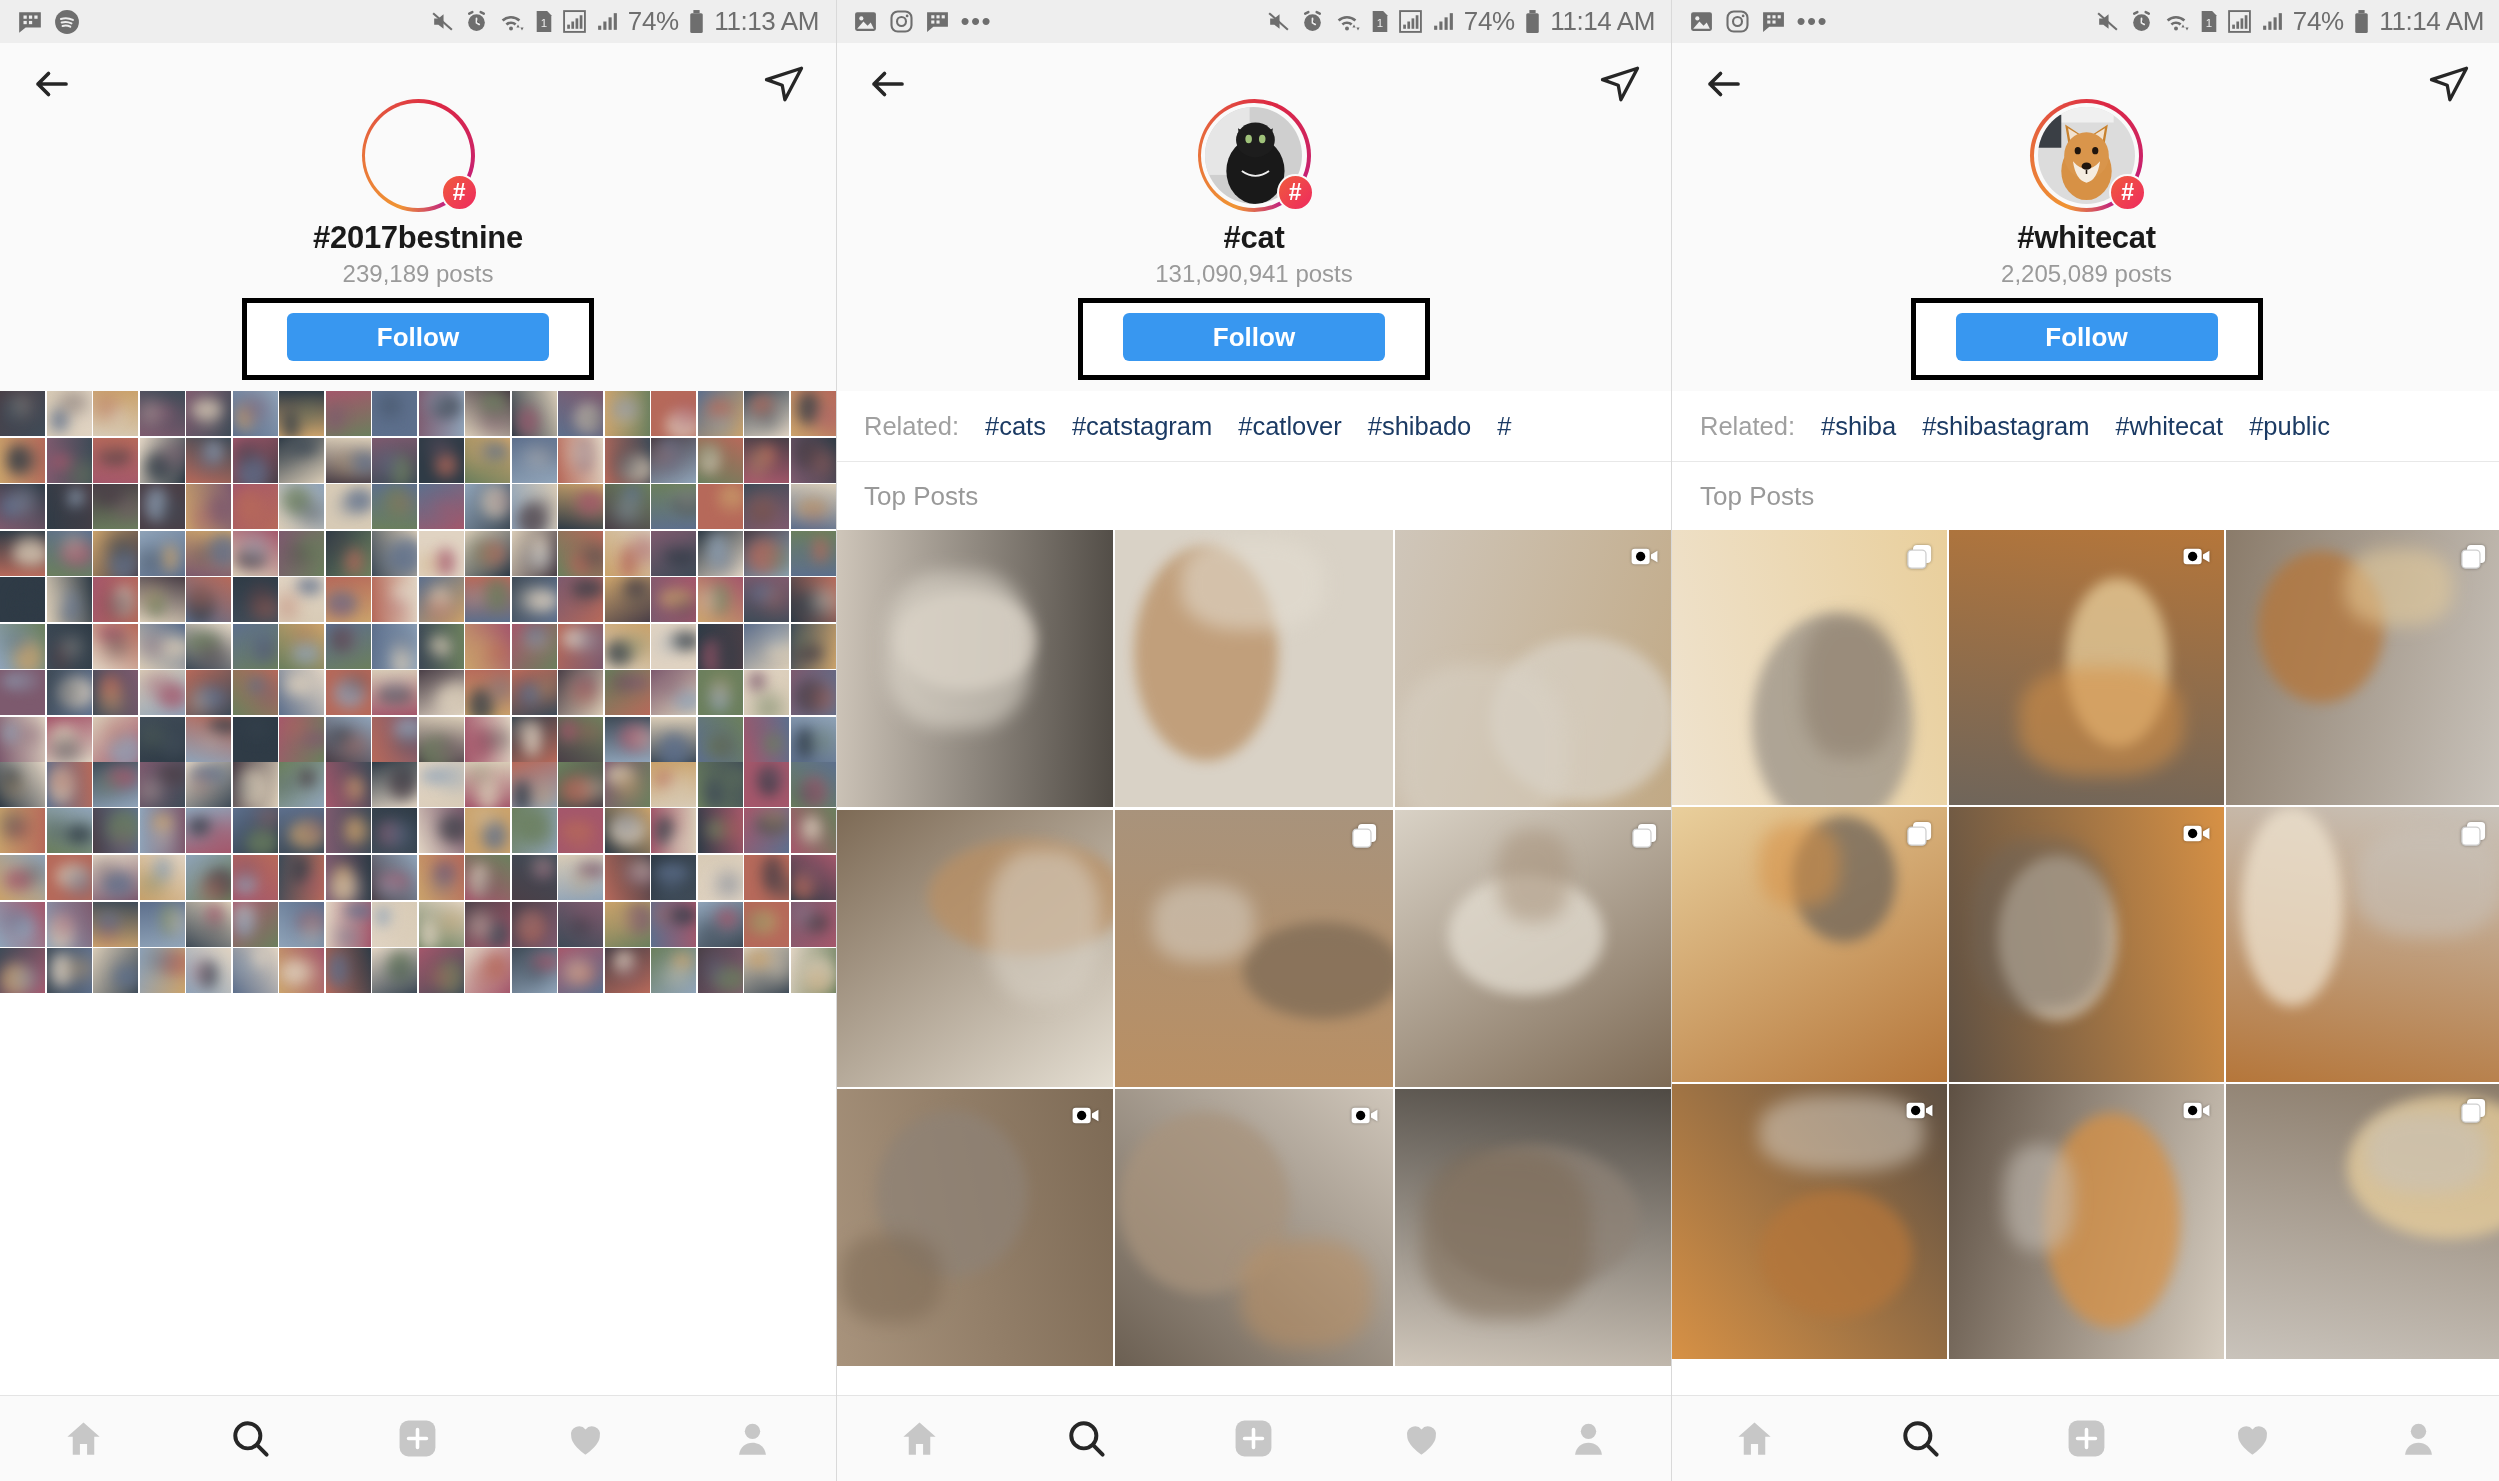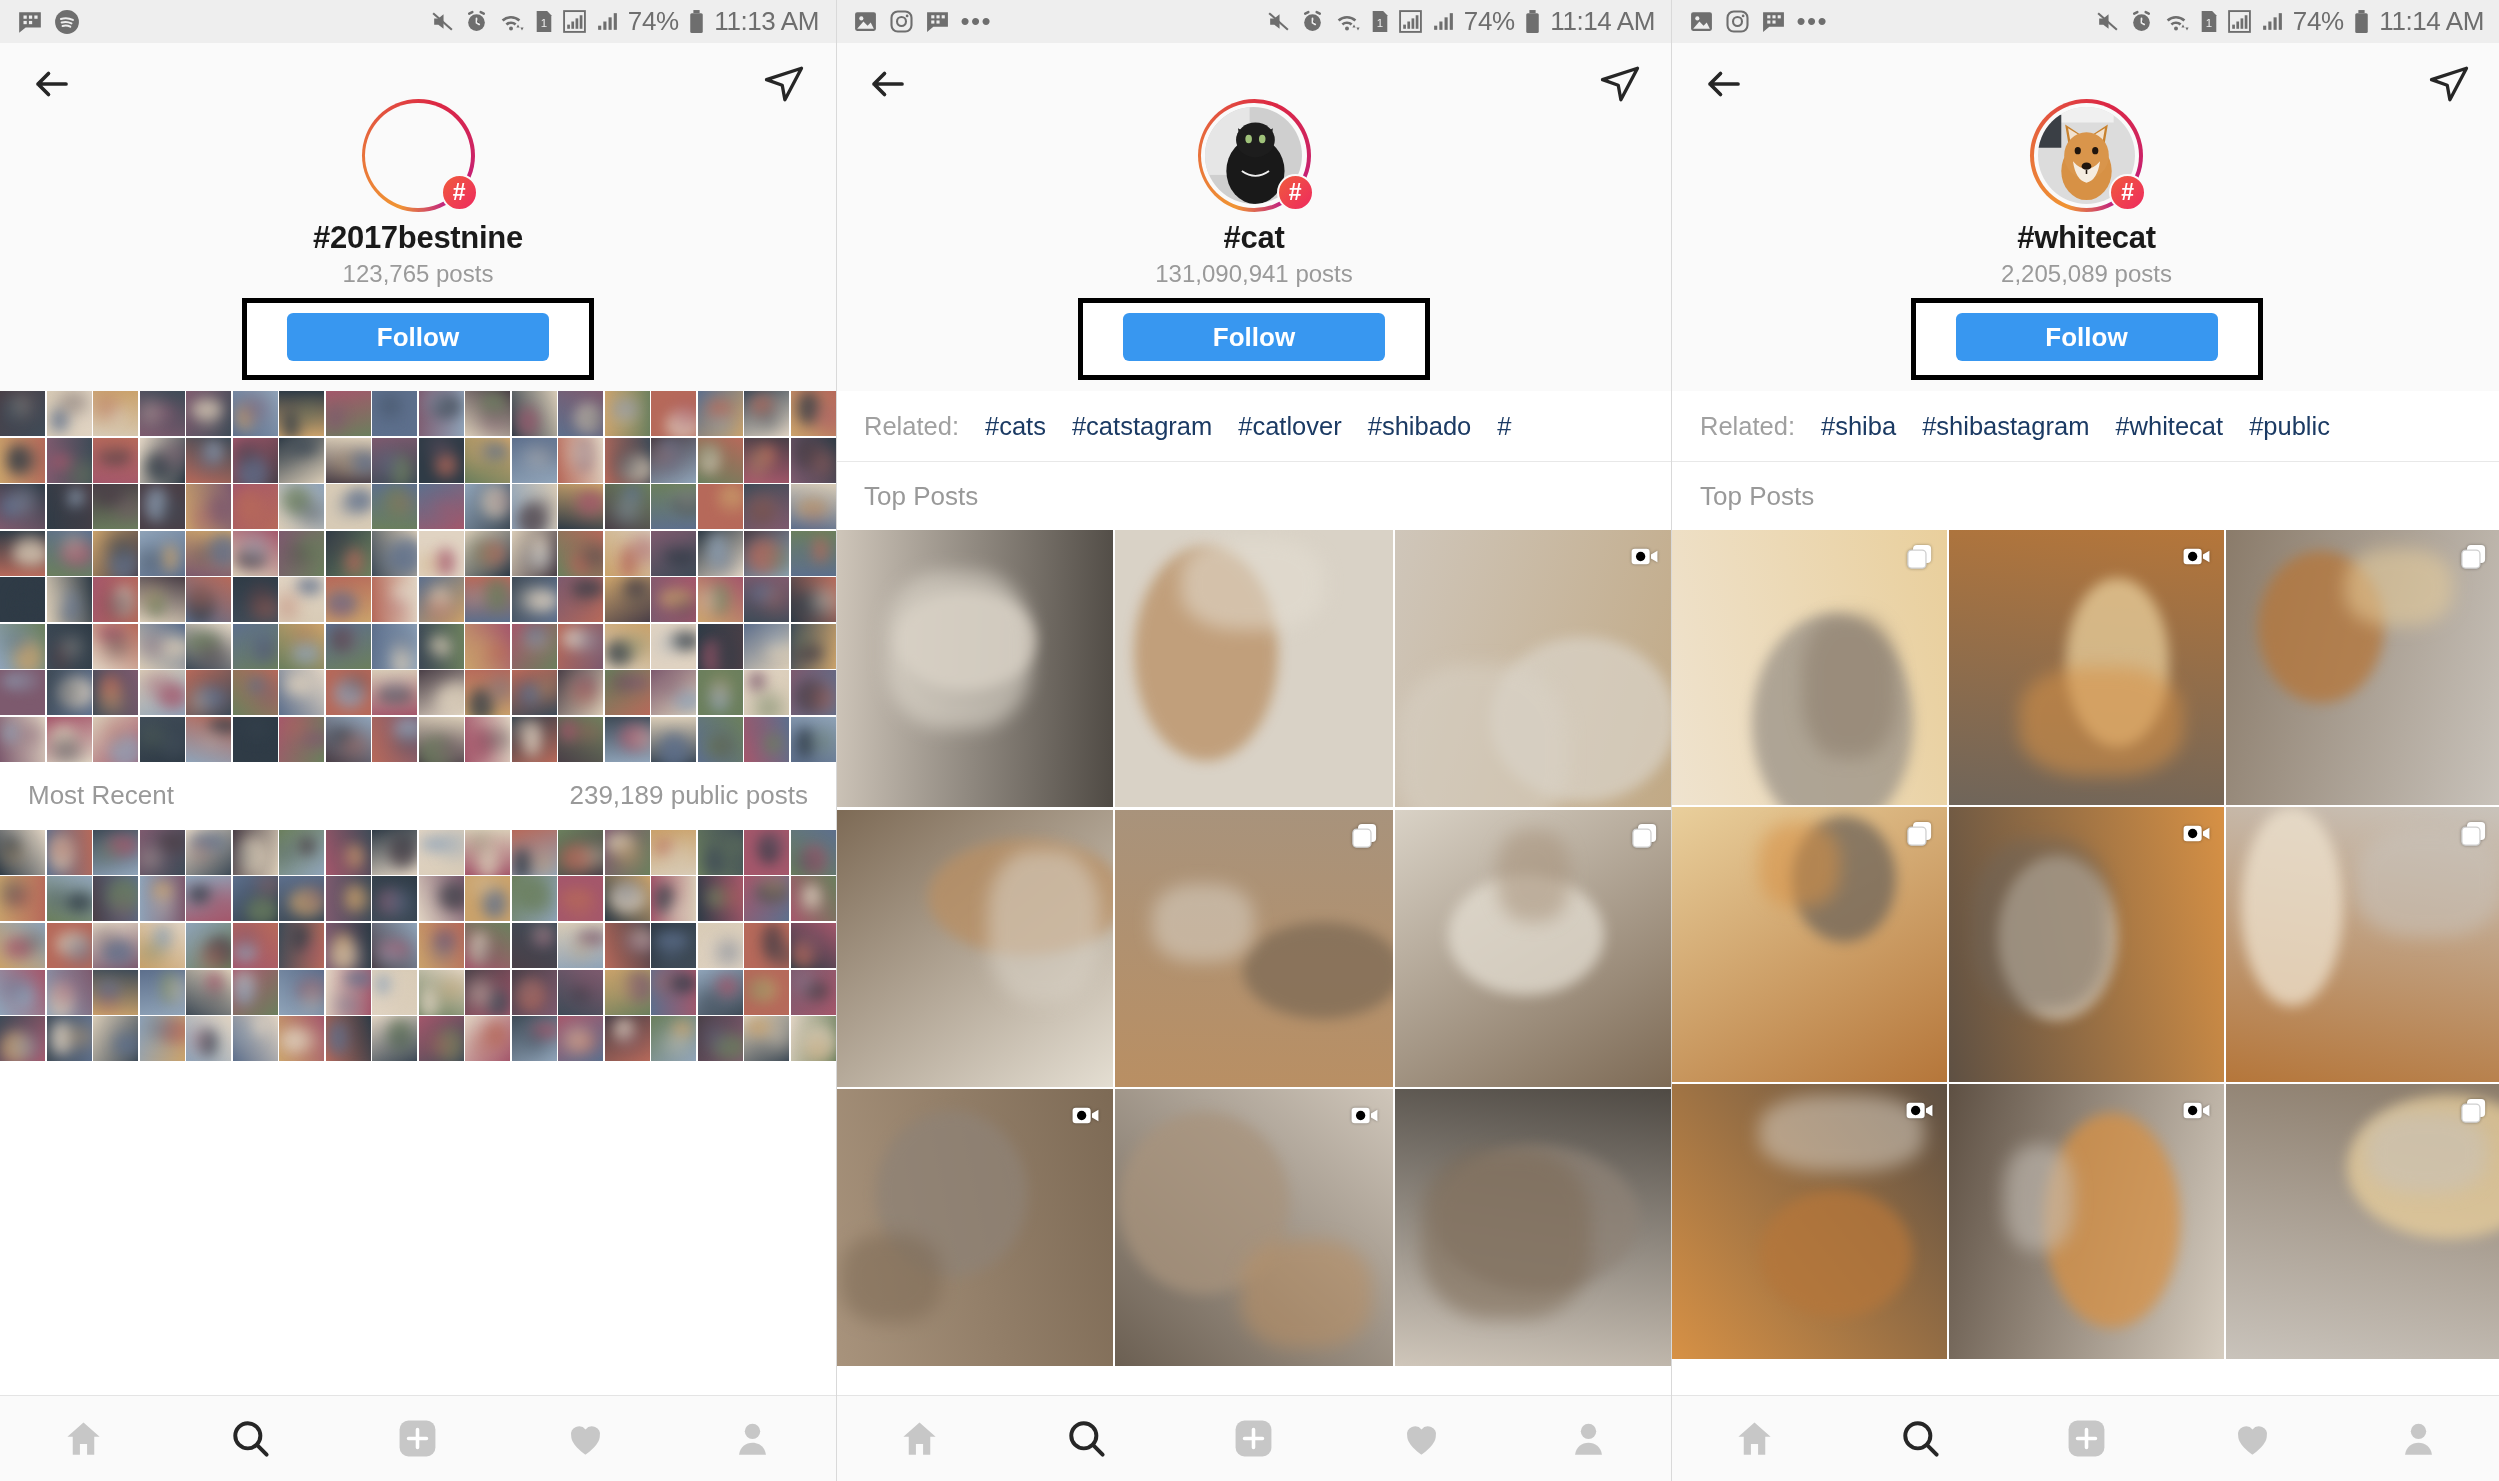--- a/index.html
+++ b/index.html
@@ -254,21 +254,21 @@
       </span>
     </div>
 
     <div class="hashhead">
       <div class="avatar-wrap">
         <div class="ring"></div>
         <div class="av-img"></div>
         <div class="badge">#</div>
       </div>
       <div class="hashtag-title">#2017bestnine</div>
-      <div class="hashtag-count">123,765 posts</div>
+      <div class="hashtag-count">239,189 posts</div>
       <div class="follow-zone">
         <div class="annot-box">
           <button class="follow-btn">Follow</button>
         </div>
       </div>
     </div>
 
     <div class="collage" id="p1-top" style="grid-template-columns: repeat(18, 1fr);">
         <div class="mini">
           <span class="art" style="background: linear-gradient(134deg, rgb(74, 63, 71), rgb(63, 75, 87)); position: absolute; inset: 0px;">
@@ -1129,24 +1129,20 @@
           </span>
         </div>
         <div class="mini">
           <span class="art" style="background: linear-gradient(203deg, rgb(143, 163, 184), rgb(93, 111, 140)); position: absolute; inset: 0px;">
             <span style="position: absolute; border-radius: 50%; filter: blur(6.2px); opacity: 0.75; left: 9.20917%; top: 22.5346%; width: 44.9541%; height: 71.0708%; background: rgb(47, 59, 70);"></span>
             <span style="position: absolute; border-radius: 40%; filter: blur(9.3px); opacity: 0.55; left: 53.8813%; top: 27.9959%; width: 38.3517%; height: 52.4346%; background: rgb(107, 127, 93);"></span>
           </span>
         </div>
       </div>
 
-    <div class="section-head">
-      <span class="section-title">Most Recent</span>
-      <span class="section-right">239,189 public posts</span>
-    </div>
 
     <div class="collage" id="p1-bot" style="grid-template-columns: repeat(18, 1fr);">
         <div class="mini">
           <span class="art" style="background: linear-gradient(57deg, rgb(47, 59, 70), rgb(224, 211, 194)); position: absolute; inset: 0px;">
             <span style="position: absolute; border-radius: 50%; filter: blur(6.2px); opacity: 0.75; left: 7.4395%; top: 18.8677%; width: 35.2167%; height: 43.3759%; background: rgb(47, 59, 70);"></span>
             <span style="position: absolute; border-radius: 40%; filter: blur(9.3px); opacity: 0.55; left: 5.64895%; top: 35.6801%; width: 46.3505%; height: 36.5225%; background: rgb(202, 162, 107);"></span>
           </span>
         </div>
         <div class="mini">
           <span class="art" style="background: linear-gradient(84deg, rgb(93, 111, 140), rgb(182, 105, 90)); position: absolute; inset: 0px;">

